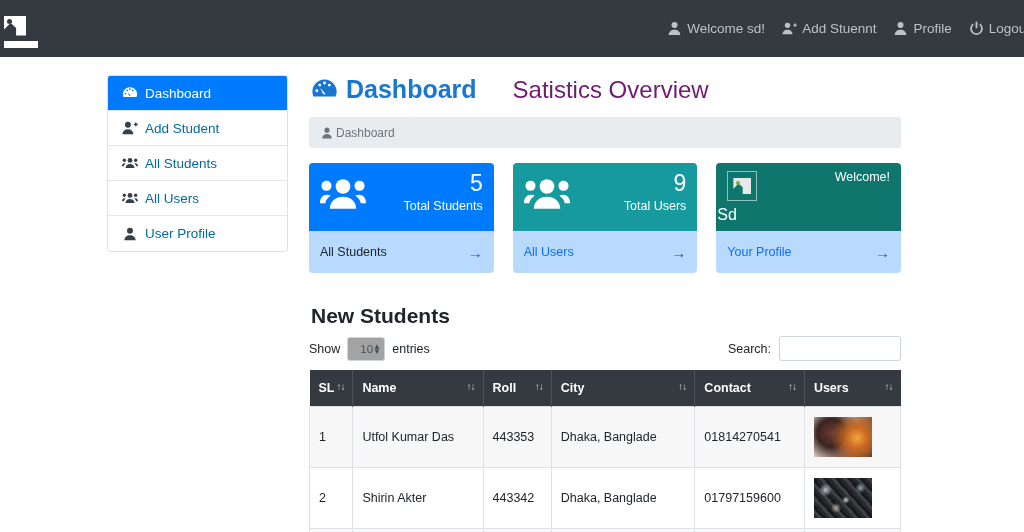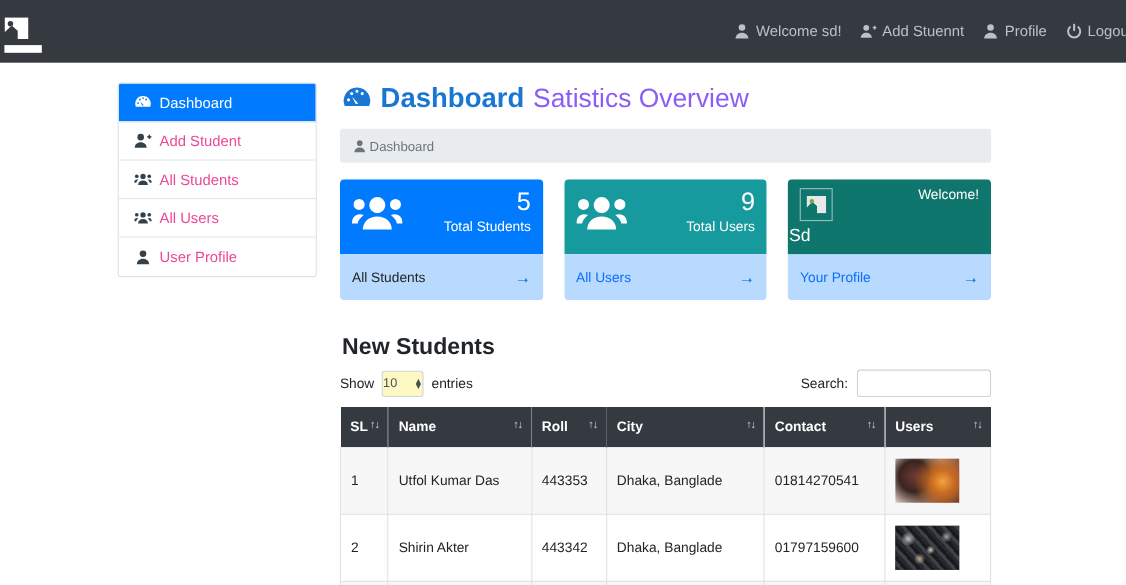--- a/index.html
+++ b/index.html
@@ -53,39 +53,39 @@
   .page { position: absolute; top: 57px; left: 0; width: 1024px; }
 
   .sidebar {
     position: absolute; left: 107px; top: 18px;
     width: 181px;
     border: 1px solid #dee2e6; border-radius: 3px;
     background: #fff; overflow: hidden;
   }
   .side-item {
     height: 35px; display: flex; align-items: center;
-    padding: 0 14px; font-size: 13.5px; color: #ec4899;
+    padding: 0 14px; font-size: 13.5px; color: #0369a1;
     border-bottom: 1px solid #e3e6e9; gap: 7px;
   }
   .side-item:last-child { border-bottom: none; }
   .side-item.active { background: #007bff; color: #ffffff; }
   .side-ico { width: 16px; height: 14px; fill: #34404a; flex: 0 0 auto; }
   .side-item.active .side-ico { fill: #ffffff; }
 
   
   .main { position: absolute; left: 309px; top: 18px; width: 592px; }
 
   .page-head {
     display: flex; align-items: center; gap: 8px;
     font-size: 25px; font-weight: bold;
     margin: 0 0 13px 2px;
   }
   .page-head .hd-ico { width: 27px; height: 27px; fill: #1877d2; }
   .hd-blue { color: #1877d2; }
-  .hd-rest { color: #8b5cf6; font-weight: normal; font-size: 24px; }
+  .hd-rest { color: #701a75; font-weight: normal; font-size: 24px; margin-left: 28px; }
 
   .breadcrumb {
     background: #e9ecef; border-radius: 3px;
     height: 31px; display: flex; align-items: center;
     padding: 0 12px; gap: 3px;
     font-size: 12px; color: #6c757d;
   }
   .bc-ico { width: 12px; height: 12px; fill: #6c757d; }
 
   
@@ -128,21 +128,21 @@
   .amber-body { position: relative; }
   .amber-name { position: absolute; left: 1px; top: 43px; font-size: 16px; color:#fff; }
 
   
   .sec-title { font-size: 21px; font-weight: bold; margin: 31px 0 8px 2px; color: #212529; }
   .tbl-controls { display: flex; align-items: center; justify-content: space-between; margin-bottom: 9px; }
   .show-entries { display: flex; align-items: center; gap: 7px; font-size: 12.5px; color: #212529; }
   .sel-box {
     width: 38px; height: 24px; border: 1px solid #ced4da; border-radius: 3px;
     display: flex; align-items: center; justify-content: space-between;
-    padding: 0 0; font-size: 11.5px; color: #495057; background: #fef9c3;
+    padding: 0 12px; font-size: 11.5px; color: #495057; background: #a3a3a3;
   }
   .stepper { display: flex; flex-direction: column; line-height: 5px; font-size: 8px; color: #495057; }
   .search-wrap { display: flex; align-items: center; gap: 8px; font-size: 12.5px; color: #212529; }
   .search-input {
     width: 122px; height: 25px; border: 1px solid #ced4da; border-radius: 3px;
     background: #fff;
   }
 
   table { border-collapse: collapse; width: 592px; table-layout: fixed; }
   thead th {

